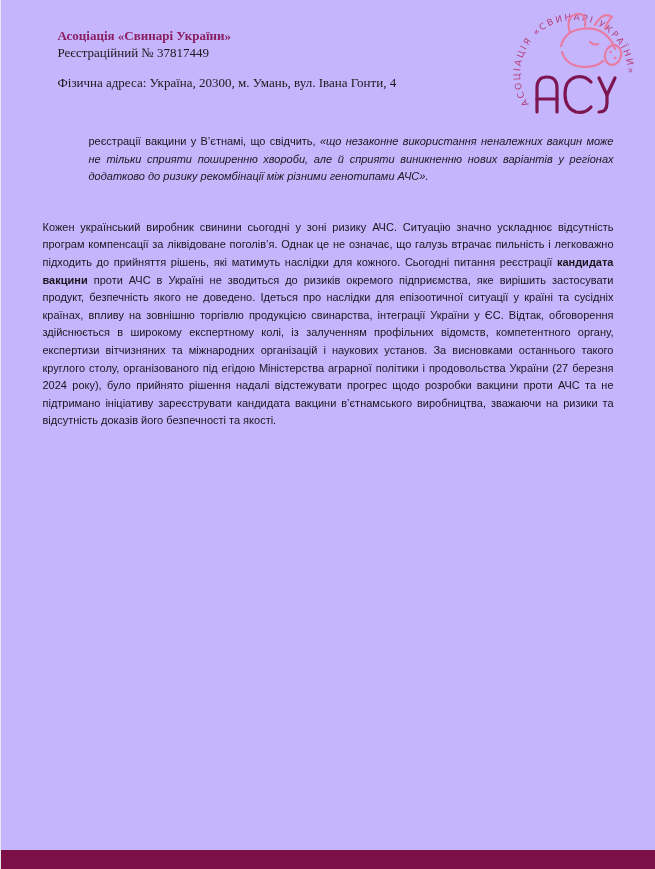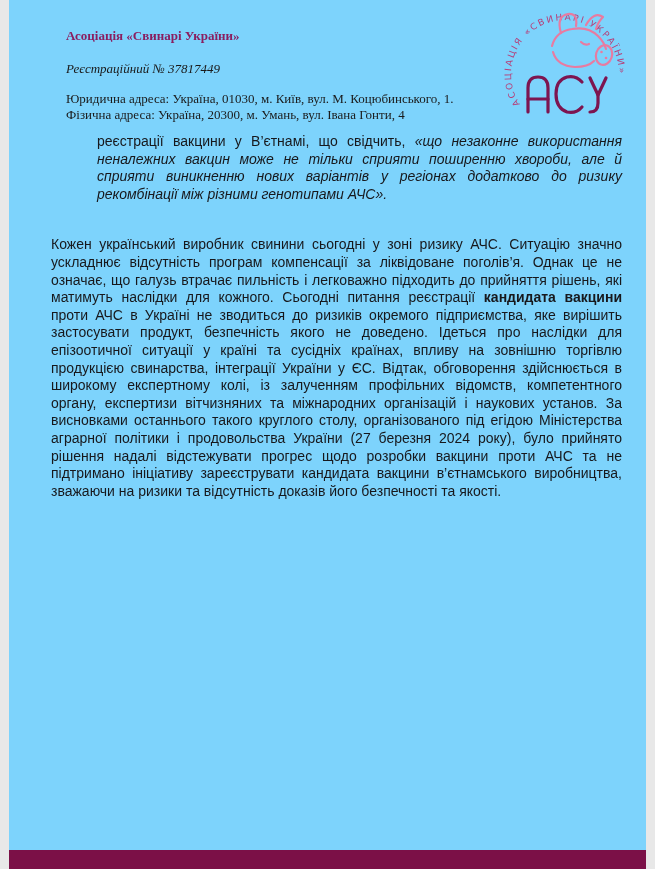--- a/index.html
+++ b/index.html
@@ -1,40 +1,41 @@
 <!DOCTYPE html>
 <html><head>
 <meta charset="utf-8">
 <style>
   html,body{margin:0;padding:0;background:#e8e8e8;}
   .page{
     position:relative;
     width:637px;height:869px;
-    background:#7dd3fc;
+    background:#c4b5fd;
     margin:0 auto;
     overflow:hidden;
     font-family:"Liberation Sans",sans-serif;
+    padding-left:17px;
   }
   
   .letterhead{
     position:absolute;left:57px;top:28px;width:430px;
     font-family:"Liberation Serif",serif;
     font-size:13px;line-height:16px;color:#1a1a1a;
   }
   .org-name{color:#8a1e60;font-weight:bold;}
-  .reg-line{margin-top:17px;font-style:italic;}
+  .reg-line{margin-top:1px;}
   .addr-block{margin-top:14px;}
   
   .logo{position:absolute;top:2px;right:6px;width:150px;height:118px;}
   .logo svg{display:block;width:100%;height:100%;}
   .logo text{font-family:"DejaVu Sans",sans-serif;}
   
   .body-col{
     position:absolute;left:42px;top:133px;width:571px;
-    font-size:14px;line-height:17.6px;color:#17181c;
+    font-size:11px;line-height:17.6px;color:#17181c;
     text-align:justify;
   }
   p{margin:0;}
   .quote-para{padding-left:46px;margin-bottom:33px;}
   .quote-para em{font-style:italic;}
   .main-para{margin-bottom:14px;}
   .main-para strong{font-weight:bold;}
   
   .footer-bar{
     position:absolute;left:0;bottom:0;width:100%;height:19px;
@@ -43,21 +44,20 @@
 </style>
 </head>
 <body>
 
 <div class="page">
 
   <div class="letterhead">
     <div class="org-name">Асоціація «Свинарі України»</div>
     <div class="reg-line">Реєстраційний № 37817449</div>
     <div class="addr-block">
-      <div>Юридична адреса: Україна, 01030, м. Київ, вул. М. Коцюбинського, 1.</div>
       <div>Фізична адреса: Україна, 20300, м. Умань, вул. Івана Гонти, 4</div>
     </div>
   </div>
 
   <div class="logo">
     <svg viewBox="0 0 150 118">
       <defs>
         <path id="ringPath" d="M 30,102 A 54,54 0 1 1 120,102" fill="none"></path>
       </defs>
 

